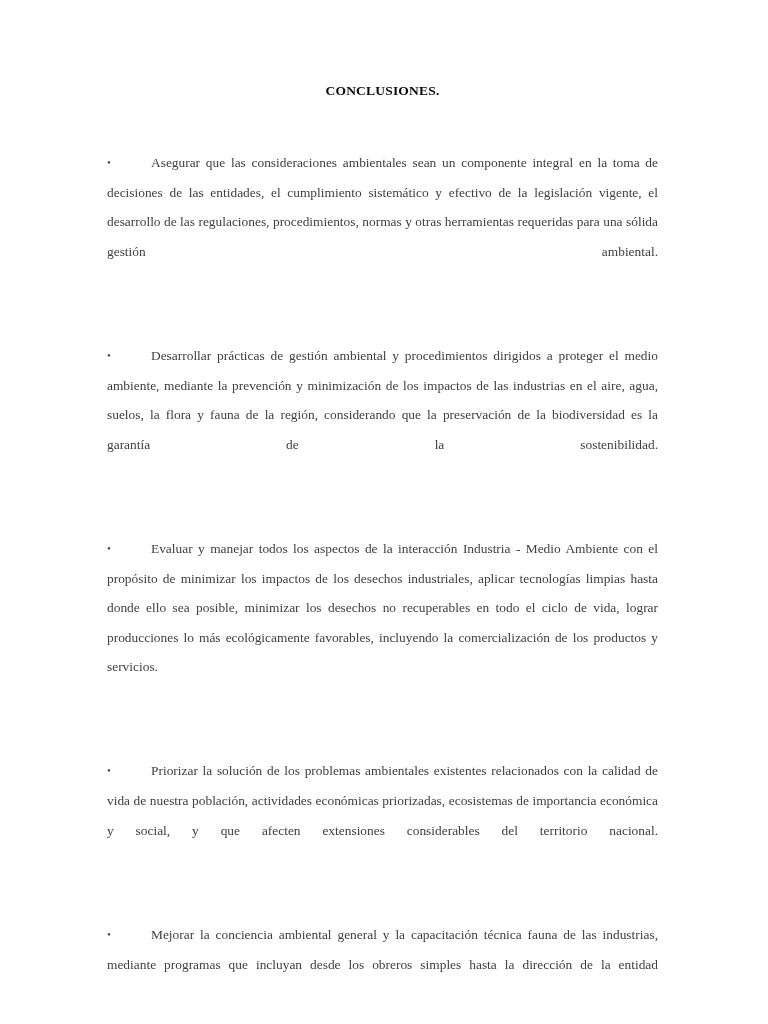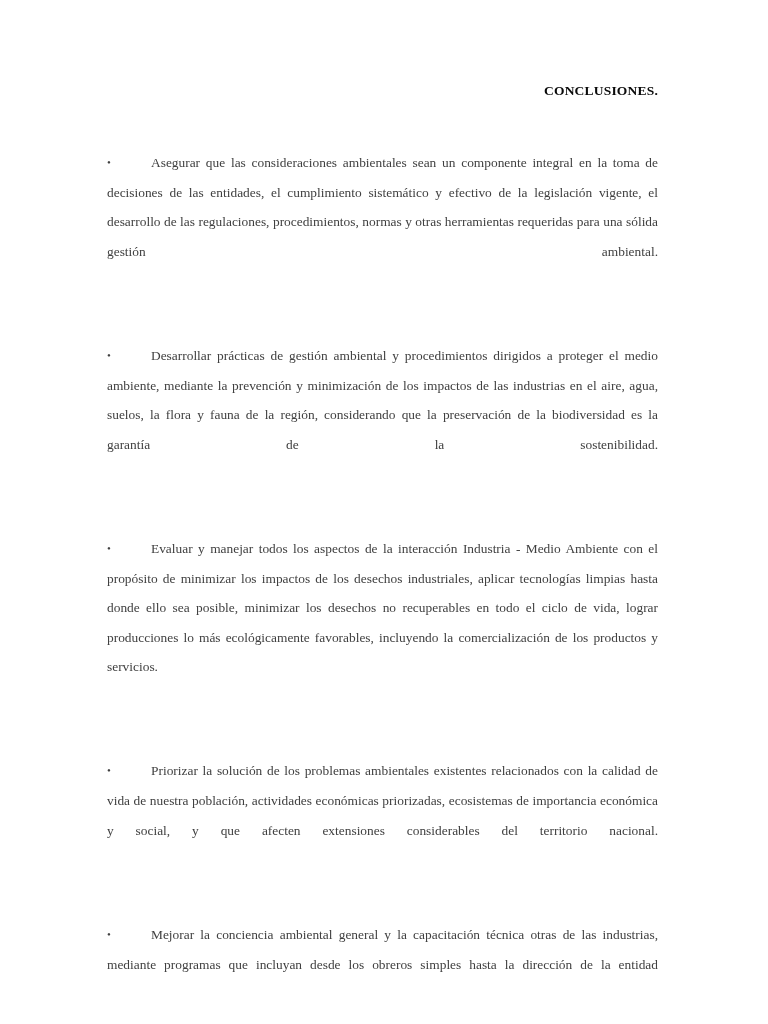--- a/index.html
+++ b/index.html
@@ -27,21 +27,21 @@
     top: 82px;
     width: 551px;
   }
 
   .doc-title {
     font-size: 13.5px;
     font-weight: bold;
     letter-spacing: 0.2px;
     line-height: 1.4;
     margin: 0 0 0 0;
-    text-align: right;
+    text-align: center;
     color: #0a0a0a;
   }
 
   .bullet-list {
     list-style: none;
     margin: 0;
     padding: 0;
   }
 
   .bullet-item {
@@ -111,18 +111,18 @@
 
       <li class="bullet-item">
         <span class="bullet-mark"></span><span class="bullet-text">Evaluar y manejar todos los aspectos de la interacción Industria - Medio Ambiente con el propósito de minimizar los impactos de los desechos industriales, aplicar tecnologías limpias hasta donde ello sea posible, minimizar los desechos no recuperables en todo el ciclo de vida, lograr producciones lo más ecológicamente favorables, incluyendo la comercialización de los productos y servicios.</span>
       </li>
 
       <li class="bullet-item">
         <span class="bullet-mark"></span><span class="bullet-text">Priorizar la solución de los problemas ambientales existentes relacionados con la calidad de vida de nuestra población, actividades económicas priorizadas, ecosistemas de importancia económica y social, y que afecten extensiones considerables del territorio nacional.</span>
       </li>
 
       <li class="bullet-item">
-        <span class="bullet-mark"></span><span class="bullet-text">Mejorar la conciencia ambiental general y la capacitación técnica otras de las industrias, mediante programas que incluyan desde los obreros simples hasta la dirección de la entidad</span>
+        <span class="bullet-mark"></span><span class="bullet-text">Mejorar la conciencia ambiental general y la capacitación técnica fauna de las industrias, mediante programas que incluyan desde los obreros simples hasta la dirección de la entidad</span>
       </li>
 
     </ul>
   </div>
 </div>
 
 </body></html>

